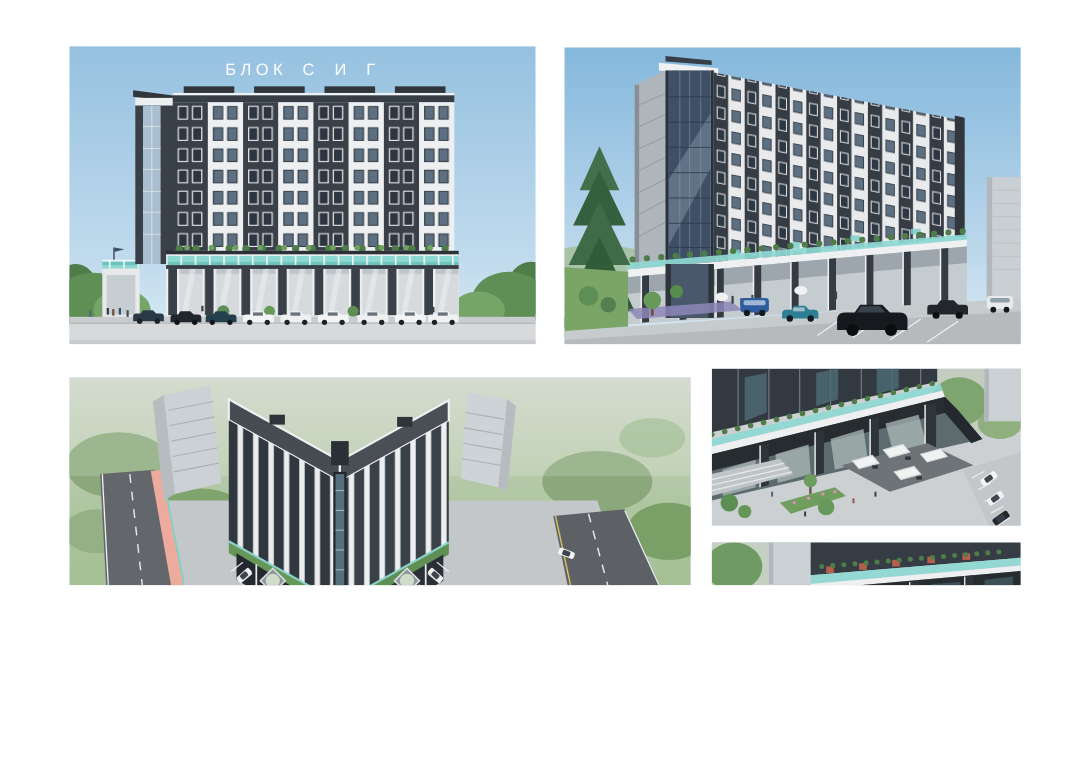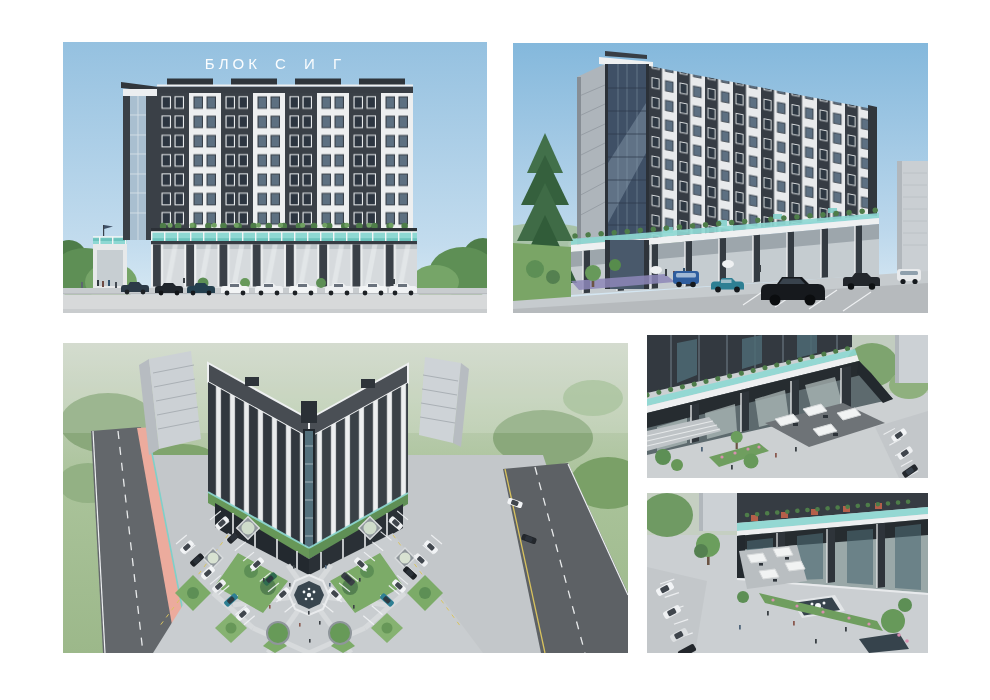--- a/index.html
+++ b/index.html
@@ -1,16 +1,16 @@
 <!DOCTYPE html>
 <html><head>
 <meta charset="utf-8">
 <style>
   html,body{margin:0;padding:0;background:#ffffff;}
-  .canvas{position:relative;width:990px;height:700px;background:#ffffff;overflow:hidden;
+  .canvas{position:relative;width:990px;height:532px;background:#ffffff;overflow:hidden;
           font-family:"Liberation Sans",sans-serif;}
   .panel{position:absolute;overflow:hidden;background:#dfeaf2;}
   .panel svg{display:block;width:100%;height:100%;}
   #panel-1{left:63px;top:42px;width:424px;height:271px;}
   #panel-2{left:513px;top:43px;width:415px;height:270px;}
   #panel-3{left:63px;top:343px;width:565px;height:310px;}
   #panel-4{left:647px;top:335px;width:281px;height:143px;}
   #panel-5{left:647px;top:493px;width:281px;height:160px;}
   .block-title{position:absolute;left:0;right:0;top:13px;text-align:center;
     color:#ffffff;font-size:15px;font-weight:400;letter-spacing:4px;word-spacing:6px;opacity:.97;}

